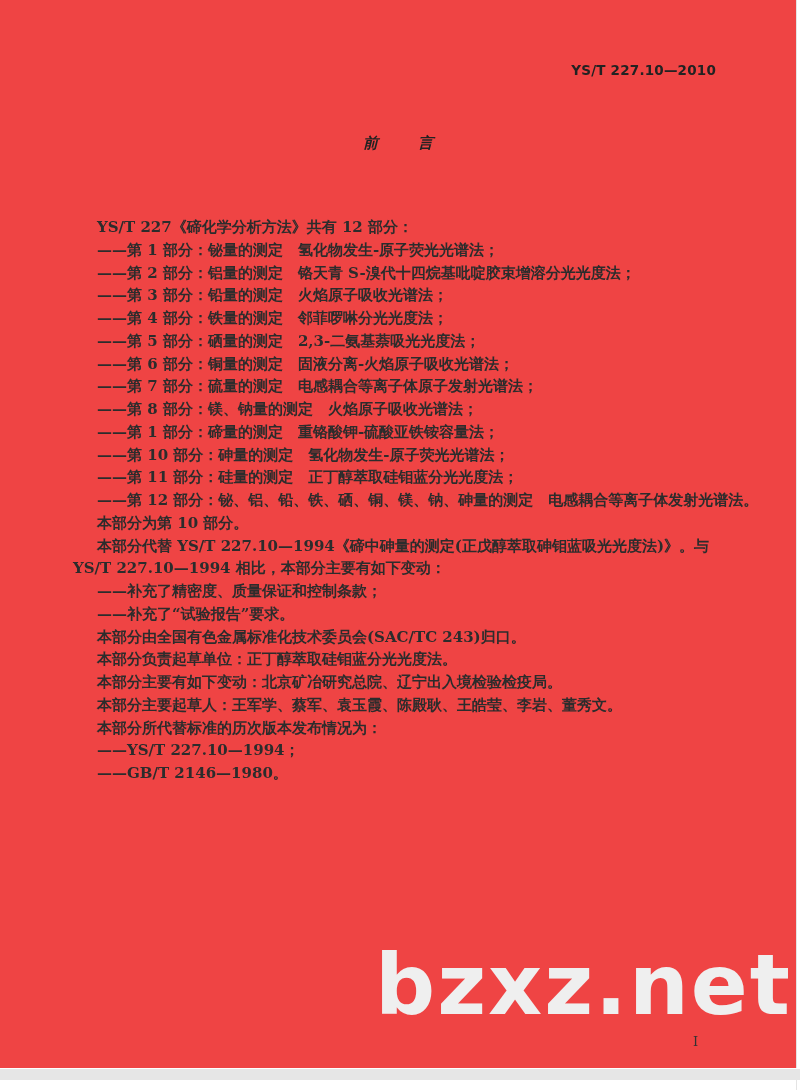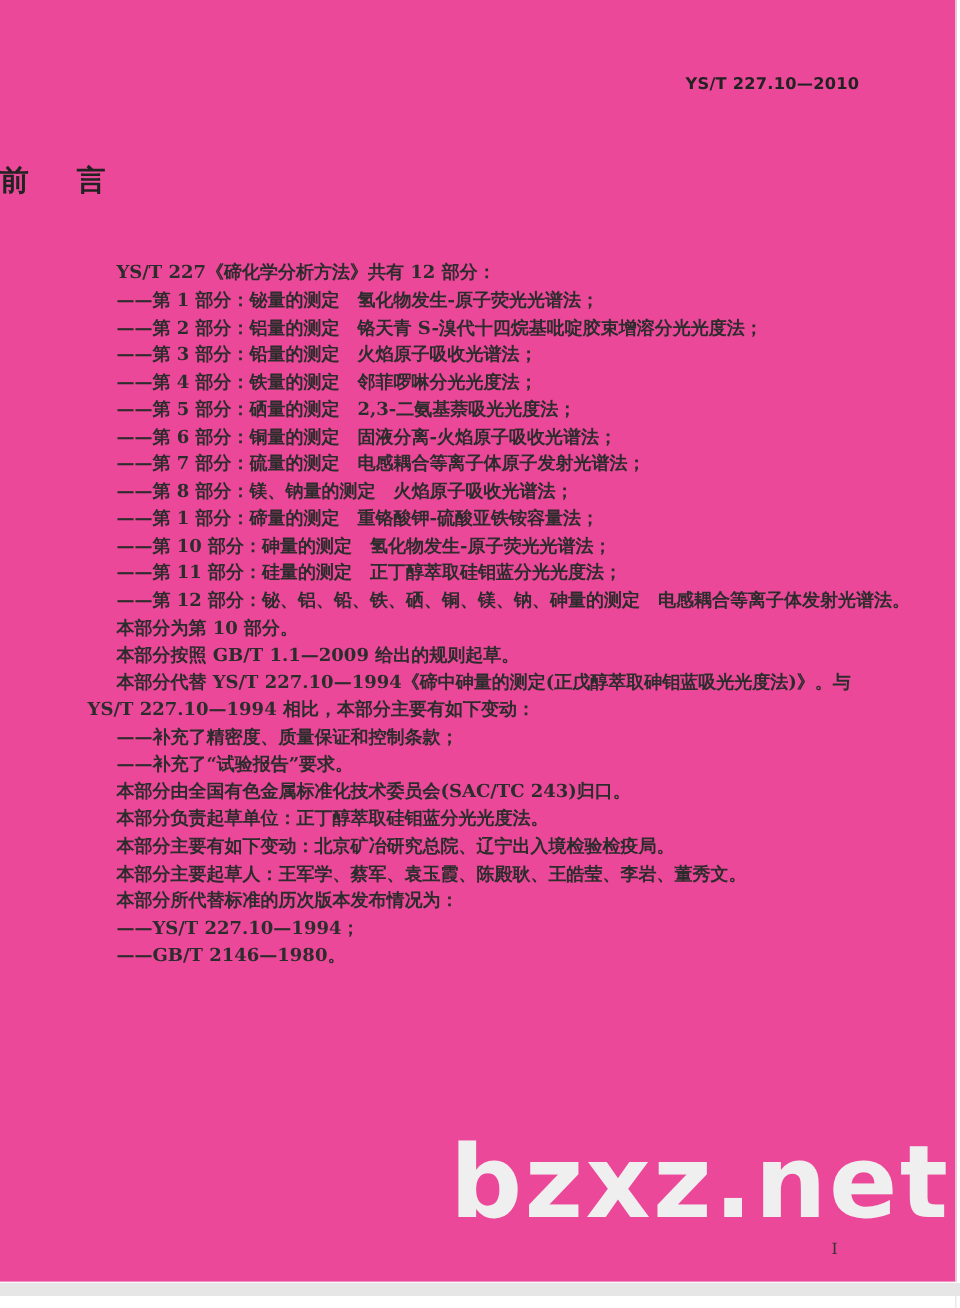--- a/index.html
+++ b/index.html
@@ -1,38 +1,39 @@
 <!DOCTYPE html>
 <html><head>
 <meta charset="utf-8">
 <style>
   html, body { margin: 0; padding: 0; }
   body {
     width: 800px; height: 1090px; background: #ffffff; position: relative; overflow: hidden;
     font-family: "DejaVu Serif", "Liberation Serif", serif; color: #2a2a2a;
   }
   .page {
-    position: absolute; left: 0; top: 0; width: 796px; height: 1068px; background: #ec4899;
+    position: absolute; left: 0; top: 0; width: 796px; height: 1068px; background: #ef4444;
     border-right: 1px solid #e4e4e4;
   }
   .page-gap {
     position: absolute; left: 0; top: 1069px; width: 800px; height: 11px; background: #e6e6e6;
   }
   .next-page {
     position: absolute; left: 0; top: 1080px; width: 796px; height: 10px; background: #ffffff;
     border-right: 1px solid #e4e4e4;
   }
   .std-number {
     position: absolute; right: 80px; top: 62px; font-family: "DejaVu Sans", sans-serif;
     font-weight: bold; font-size: 13.5px; letter-spacing: 0.2px; color: #222;
   }
   .title {
-    position: absolute; left: 0; width: 796px; top: 134px; text-align: left;
-    font-family: "DejaVu Sans", sans-serif; font-weight: bold; font-size: 24px; color: #222;
+    position: absolute; left: 0; width: 796px; top: 134px; text-align: center;
+    font-family: "DejaVu Sans", sans-serif; font-weight: bold; font-size: 15px; color: #222;
     letter-spacing: 0;
+    font-style: italic;
   }
   .title span { display: inline-block; }
   .title .gap { width: 40px; }
   .body {
     position: absolute; left: 97px; top: 216px; width: 640px; font-size: 15px;
     line-height: 22.75px; font-weight: bold; color: #2c2c2c;
   }
   .line { white-space: nowrap; height: 22.75px; }
   .line.flush { margin-left: -24px; }
   .watermark {
@@ -62,21 +63,20 @@
     <div class="line">——第 4 部分：铁量的测定　邻菲啰啉分光光度法；</div>
     <div class="line">——第 5 部分：硒量的测定　2,3-二氨基萘吸光光度法；</div>
     <div class="line">——第 6 部分：铜量的测定　固液分离-火焰原子吸收光谱法；</div>
     <div class="line">——第 7 部分：硫量的测定　电感耦合等离子体原子发射光谱法；</div>
     <div class="line">——第 8 部分：镁、钠量的测定　火焰原子吸收光谱法；</div>
     <div class="line">——第 1 部分：碲量的测定　重铬酸钾-硫酸亚铁铵容量法；</div>
     <div class="line">——第 10 部分：砷量的测定　氢化物发生-原子荧光光谱法；</div>
     <div class="line">——第 11 部分：硅量的测定　正丁醇萃取硅钼蓝分光光度法；</div>
     <div class="line">——第 12 部分：铋、铝、铅、铁、硒、铜、镁、钠、砷量的测定　电感耦合等离子体发射光谱法。</div>
     <div class="line">本部分为第 10 部分。</div>
-    <div class="line">本部分按照 GB/T 1.1—2009 给出的规则起草。</div>
     <div class="line">本部分代替 YS/T 227.10—1994《碲中砷量的测定(正戊醇萃取砷钼蓝吸光光度法)》。与</div>
     <div class="line flush">YS/T 227.10—1994 相比，本部分主要有如下变动：</div>
     <div class="line">——补充了精密度、质量保证和控制条款；</div>
     <div class="line">——补充了“试验报告”要求。</div>
     <div class="line">本部分由全国有色金属标准化技术委员会(SAC/TC 243)归口。</div>
     <div class="line">本部分负责起草单位：正丁醇萃取硅钼蓝分光光度法。</div>
     <div class="line">本部分主要有如下变动：北京矿冶研究总院、辽宁出入境检验检疫局。</div>
     <div class="line">本部分主要起草人：王军学、蔡军、袁玉霞、陈殿耿、王皓莹、李岩、董秀文。</div>
     <div class="line">本部分所代替标准的历次版本发布情况为：</div>
     <div class="line">——YS/T 227.10—1994；</div>

